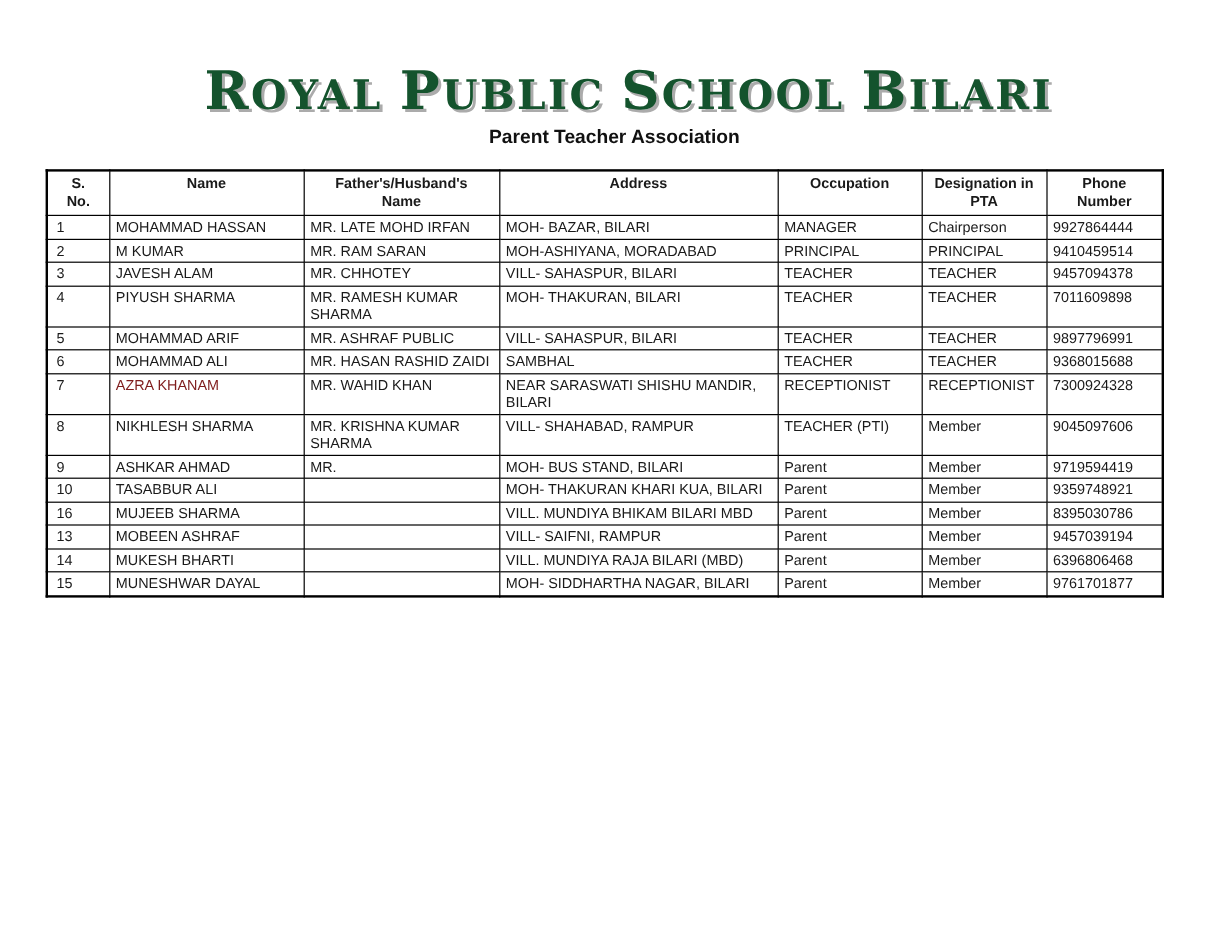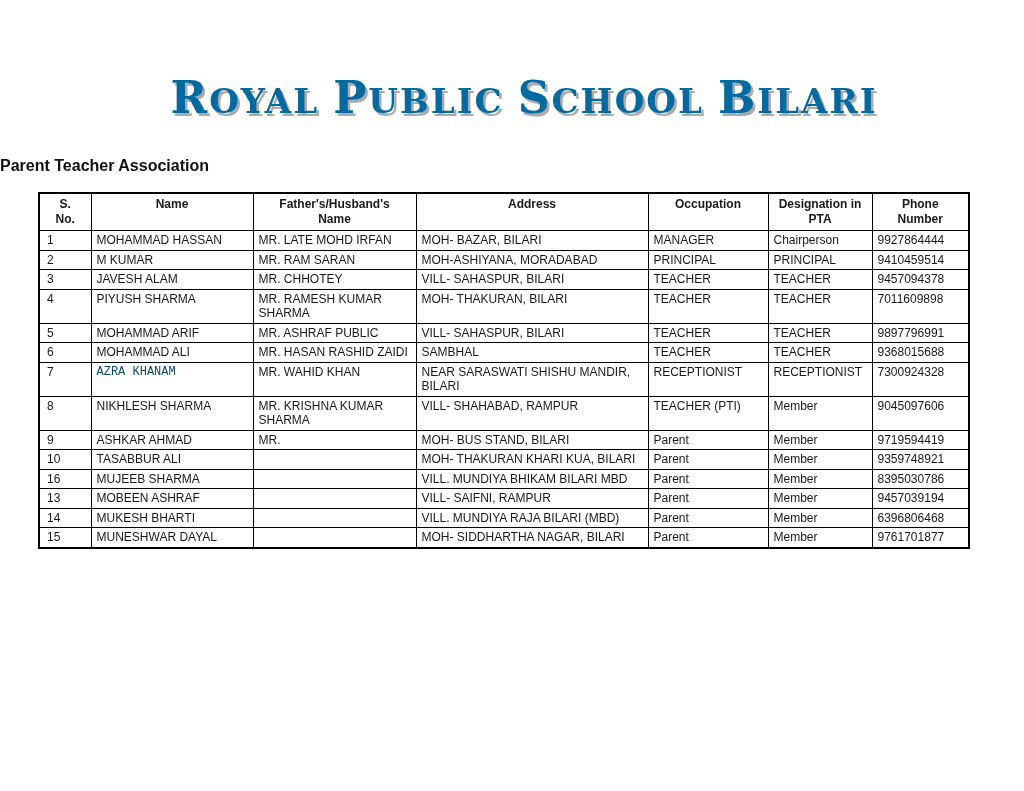--- a/index.html
+++ b/index.html
@@ -11,36 +11,36 @@
     font-family: "Liberation Sans", sans-serif;
     color: #1a1a1a;
   }
   .page {
     width: 1024px;
     height: 791px;
     background: #ffffff;
     position: relative;
   }
   .title {
-    margin-top: 71px;
+    margin-top: 50px;
     text-align: center;
     font-family: "DejaVu Serif", serif;
     font-weight: bold;
     font-size: 34px;
     line-height: 52px;
     letter-spacing: 2px;
-    color: #0369a1;
+    color: #14532d;
     text-shadow: 2.5px 2.5px 0 #ababab;
     white-space: nowrap;
     padding-left: 24px;
   }
   .title .tw { display: inline-block; margin: 0 7px; }
   .title .tw::first-letter { font-size: 1.3em; }
   .subtitle {
-    margin-top: 30px;
+    text-align: center;
     font-size: 16px;
     font-weight: bold;
     color: #111111;
   }
   table.pta-table {
     border-collapse: collapse;
     table-layout: fixed;
     width: 930px;
     margin: 17px 0 0 38px;
     border: 2px solid #000000;
@@ -57,21 +57,21 @@
     white-space: pre-line;
     line-height: 15px;
     padding: 3px 3px;
   }
   .pta-table td {
     text-align: left;
     line-height: 14.5px;
     padding: 2px 4px 2px 5px;
   }
   .pta-table td.cell-sno { padding-left: 7px; }
-  .pta-table td.muted { color: #0c4a6e; font-family: Liberation Mono, monospace; }
+  .pta-table td.muted { color: #7f1d1d; }
 </style>
 </head>
 <body>
 
 <div class="page">
   <h1 class="title"><span class="tw">ROYAL</span><span class="tw">PUBLIC</span><span class="tw">SCHOOL</span><span class="tw">BILARI</span></h1>
   <h2 class="subtitle">Parent Teacher Association</h2>
 
   <table class="pta-table">
     <colgroup>

